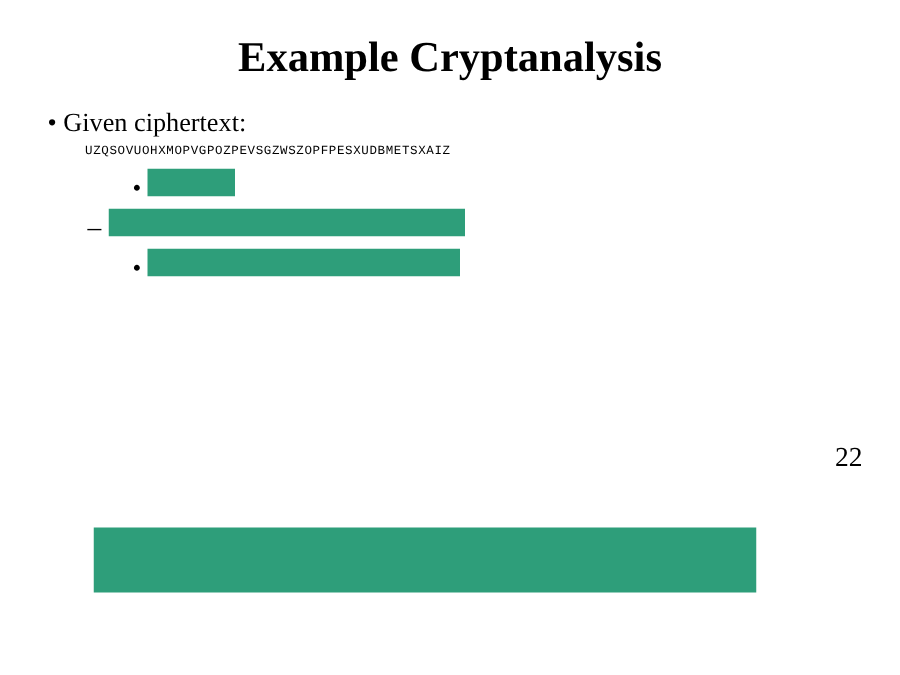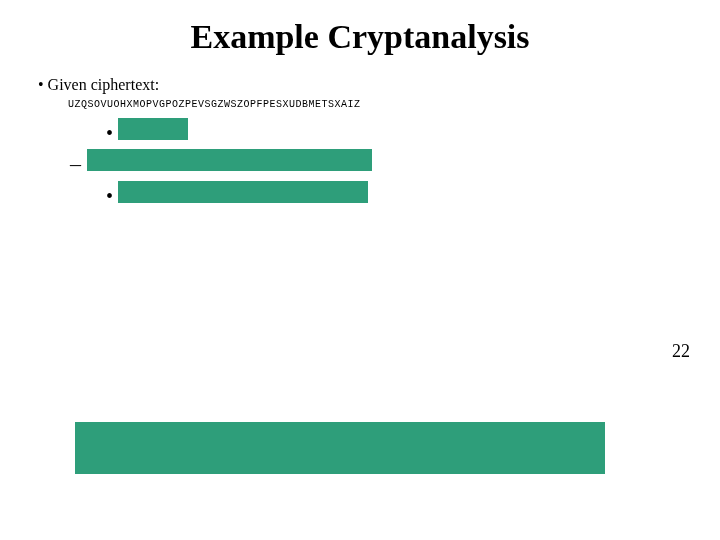--- a/index.html
+++ b/index.html
@@ -1,31 +1,31 @@
 <!DOCTYPE html>
 <html><head>
   <meta charset="utf-8">
   <style>
     * { margin: 0; padding: 0; box-sizing: border-box; }
     html, body { width: 720px; height: 540px; background: #fff; font-family: "Times New Roman", Times, serif; color: #000; position: relative; }
-    .slide { width: 720px; height: 380px; padding: 18px 30px 30px 30px; position: relative; }
+    .slide { width: 720px; height: 380px; padding: 28px 30px 30px 30px; position: relative; }
     .title { font-family: "Comic Sans MS", "Comic Sans", cursive; font-weight: bold; font-size: 34px; text-align: center; margin-bottom: 20px; }
-    .b1 { font-size: 16px; margin-left: 8px; margin-bottom: 2px; }
+    .b1 { font-size: 21px; margin-left: 8px; margin-bottom: 2px; }
     .b1::before { content: "• "; }
     .cipher { font-family: "Courier New", Courier, monospace; font-size: 10px; line-height: 1.35; margin-left: 38px; margin-top: 4px; margin-bottom: 6px; letter-spacing: 0.5px; }
     .b2 { font-size: 22px; margin-left: 40px; margin-bottom: 4px; }
     .b2::before { content: "– "; }
     .b3 { font-size: 20px; margin-left: 76px; margin-bottom: 4px; }
     .b3::before { content: "• "; }
     .sub-row { display: flex; align-items: flex-start; }
     .mask-a { display:inline-block; width:70px; height:22px; background:#2e9e7a; }
     .mask-b { display:inline-block; width:285px; height:22px; background:#2e9e7a; }
     .mask-c { display:inline-block; width:250px; height:22px; background:#2e9e7a; }
     .mask-d { position:absolute; left:75px; top:422px; width:530px; height:52px; background:#2e9e7a; }
-    .pagenum { position:absolute; right:30px; bottom:18px; font-size:18px; }
+    .pagenum { position:absolute; right:30px; bottom:1px; font-size:22px; }
   </style>
 </head>
 <body>
 
 <div class="slide">
 
   <div class="title">Example Cryptanalysis</div>
 
   <div class="b1">Given ciphertext:</div>
 

